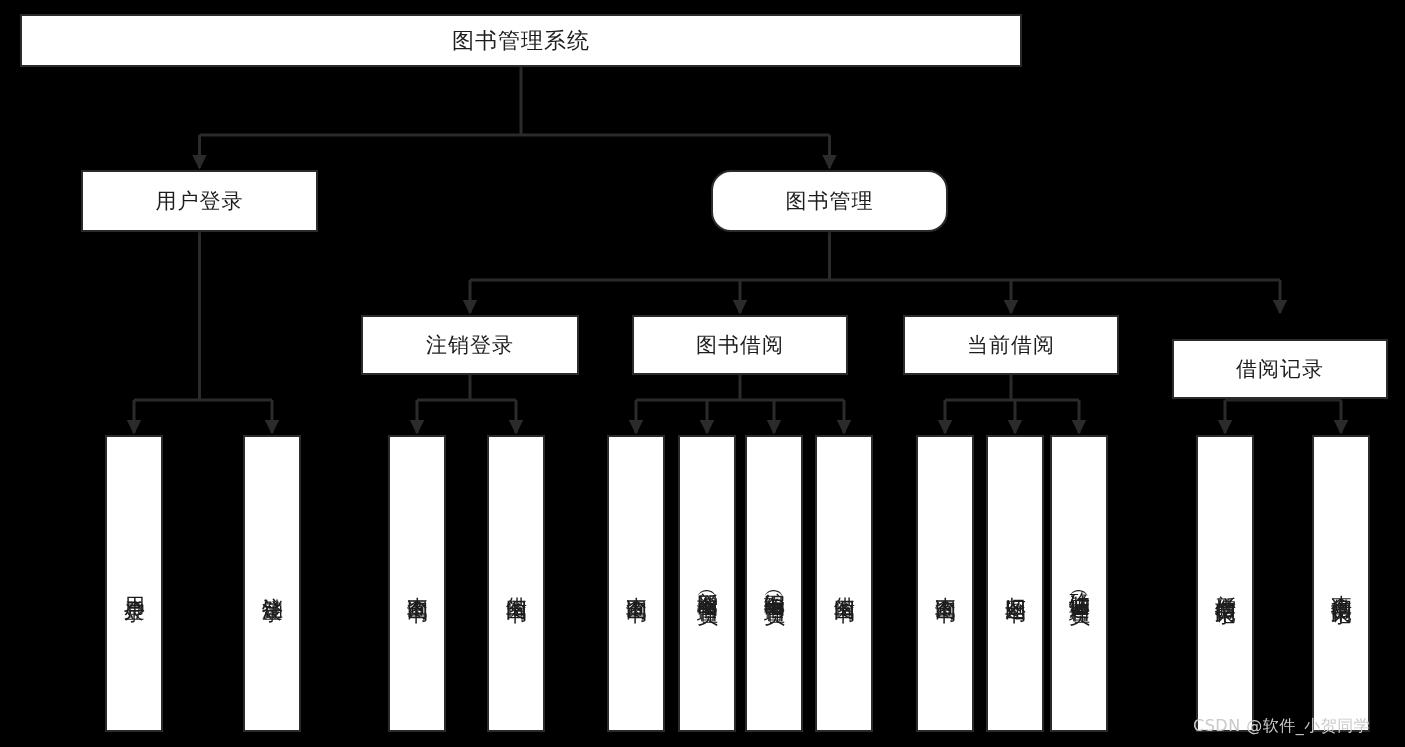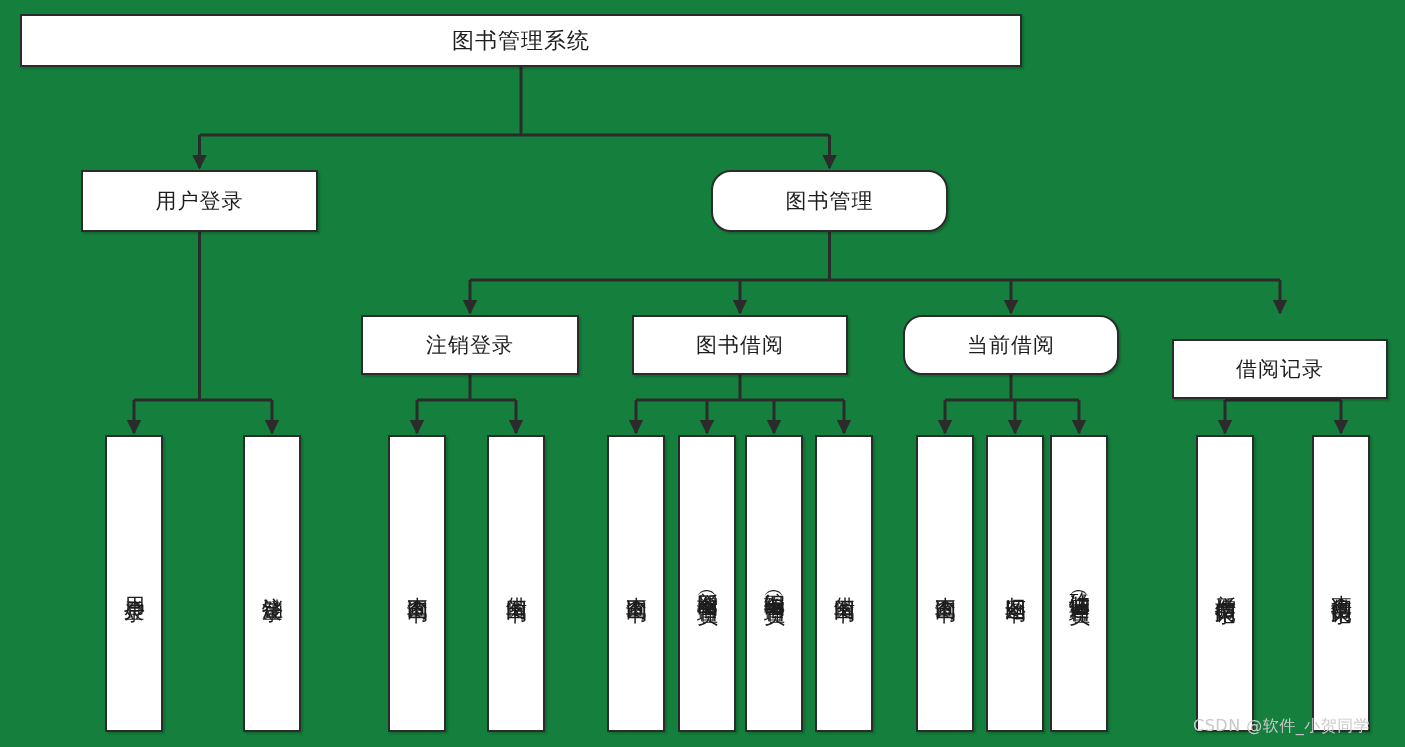--- a/index.html
+++ b/index.html
@@ -4,21 +4,21 @@
 <style>
   html, body {
     margin: 0;
     padding: 0;
     background: #ffffff;
   }
   #canvas {
     position: relative;
     width: 1405px;
     height: 747px;
-    background: #15803d;
+    background: #000000;
     font-family: "DejaVu Sans", "Liberation Sans", sans-serif;
     overflow: hidden;
   }
   #connectors {
     position: absolute;
     left: 0;
     top: 0;
     width: 1405px;
     height: 747px;
   }
@@ -118,21 +118,21 @@
       </div>
       <div class="node" style="left: 711px; top: 170px; width: 237px; height: 62px; border-radius: 20px;">
         <span class="label">图书管理</span>
       </div>
       <div class="node" style="left: 361px; top: 315px; width: 218px; height: 60px;">
         <span class="label">注销登录</span>
       </div>
       <div class="node" style="left: 632px; top: 315px; width: 216px; height: 60px;">
         <span class="label">图书借阅</span>
       </div>
-      <div class="node" style="left: 903px; top: 315px; width: 216px; height: 60px; border-radius: 19px;">
+      <div class="node" style="left: 903px; top: 315px; width: 216px; height: 60px;">
         <span class="label">当前借阅</span>
       </div>
       <div class="node" style="left: 1172px; top: 303px; width: 216px; height: 60px; margin-top: 36px;">
         <span class="label">借阅记录</span>
       </div>
       <div class="node vertical" style="left: 105px; top: 435px; width: 58px; height: 297px;">
         <span class="label">用户登录</span>
       </div>
       <div class="node vertical" style="left: 243px; top: 435px; width: 58px; height: 297px;">
         <span class="label">注销登录</span>

